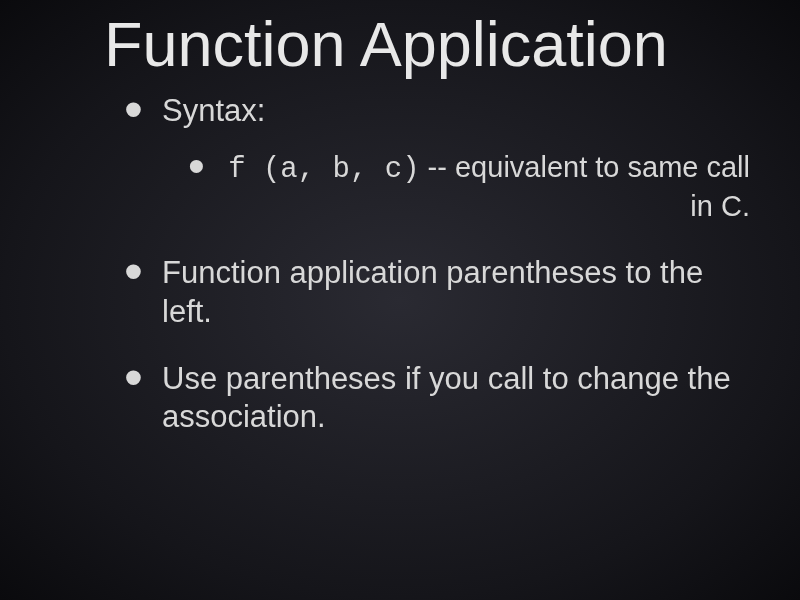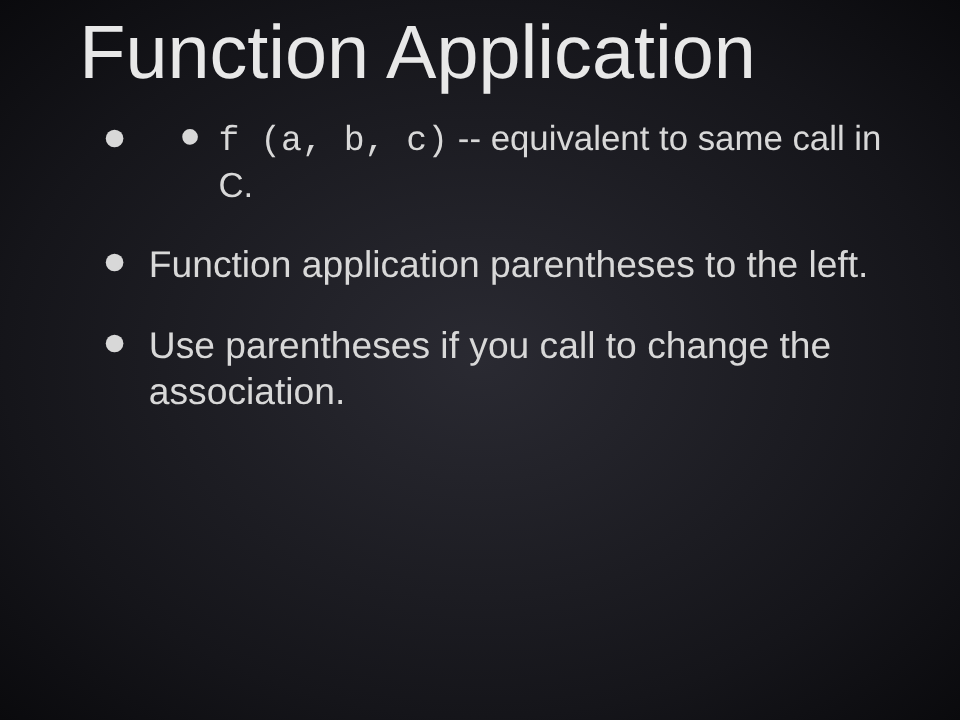--- a/index.html
+++ b/index.html
@@ -5,21 +5,22 @@
   * { margin: 0; padding: 0; box-sizing: border-box; }
   body {
     width: 800px;
     height: 600px;
     background: radial-gradient(ellipse at center, #2a2a32 0%, #15151a 70%, #0a0a0d 100%);
     font-family: Arial, Helvetica, sans-serif;
     color: #d8d8d8;
     overflow: hidden;
   }
   .slide {
-    padding: 8px 50px 30px 66px;
+    padding: 8px 50px 30px 88px;
+    margin-left: 16px;
   }
   .title {
     font-size: 63px;
     font-weight: normal;
     color: #e8e8e8;
     margin-bottom: 12px;
     margin-left: 0px;
     letter-spacing: 0px;
   }
   ul.level1 {
@@ -38,20 +39,21 @@
     position: absolute;
     left: -10px;
     top: -16px;
     font-size: 54px;
     color: #d8d8d8;
   }
   ul.level2 {
     list-style: none;
     padding-left: 34px;
     margin-top: 18px;
+    text-align: right;
   }
   ul.level2 > li {
     position: relative;
     font-size: 29px;
     line-height: 1.3;
     margin-bottom: 24px;
     padding-left: 24px;
   }
   ul.level2 > li::before {
     content: "•";
@@ -67,20 +69,21 @@
 </style>
 </head>
 <body>
 
 <div class="slide">
   <h1 class="title">Function Application</h1>
 
   <ul class="level1">
 
     <li>
+      <span>Syntax:</span>
       <ul class="level2">
         <li>
           <span class="code">f (a, b, c)</span><span> -- equivalent to same call in C.</span>
         </li>
       </ul>
     </li>
 
     <li>
       <span>Function application parentheses to the left.</span>
     </li>

